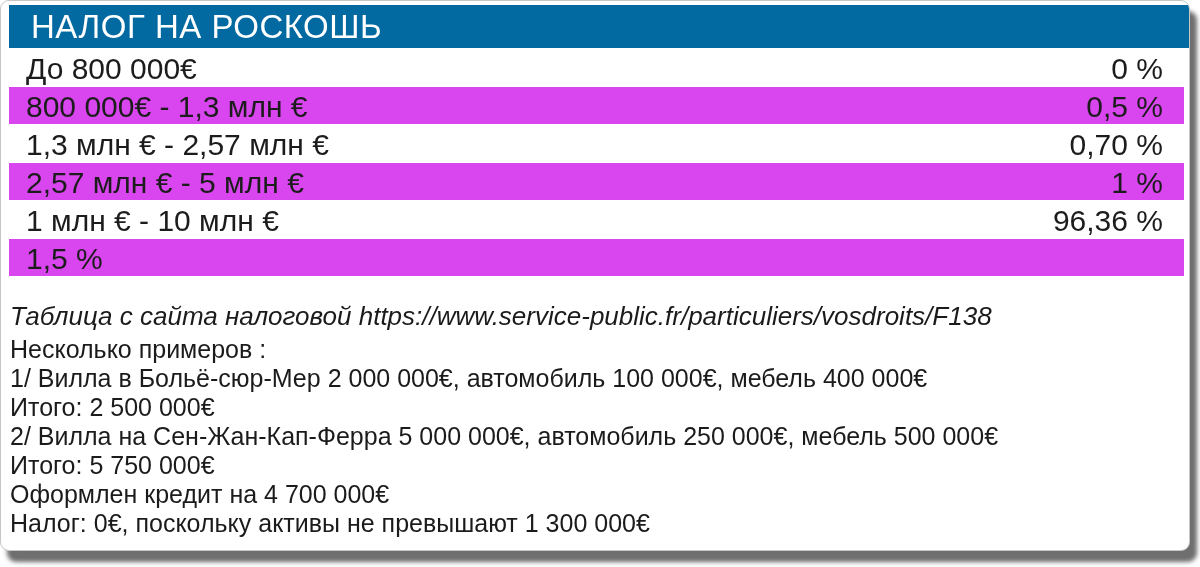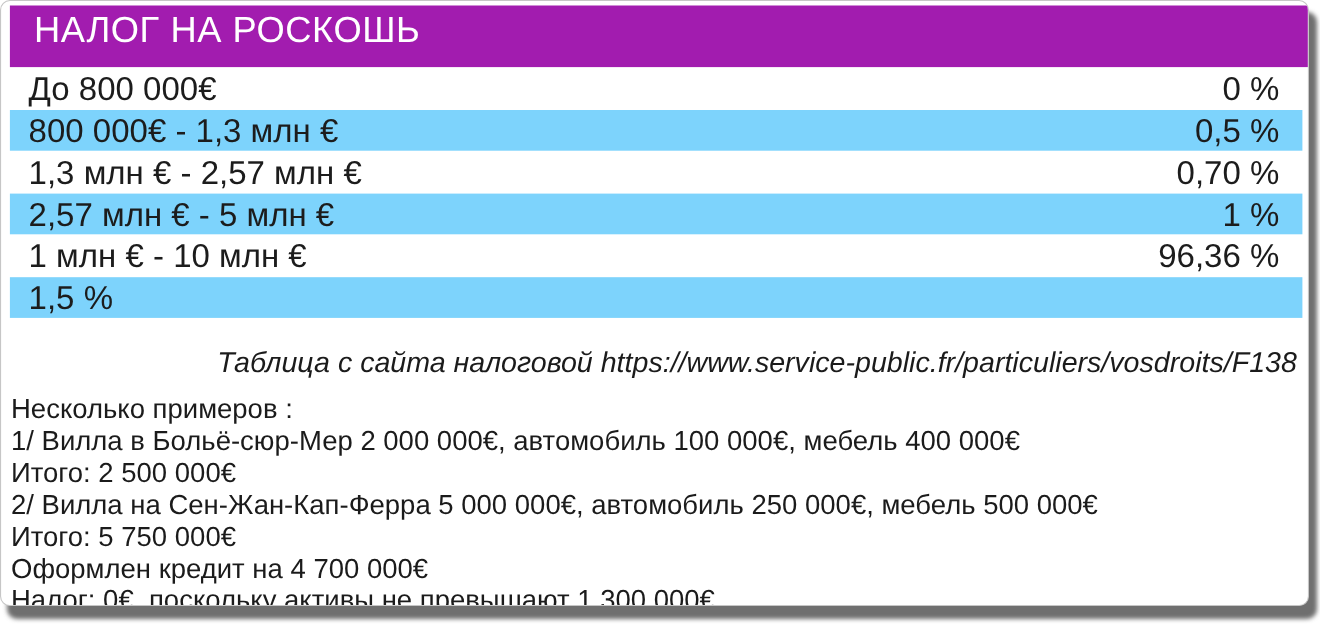--- a/index.html
+++ b/index.html
@@ -15,22 +15,22 @@
     width: 1190px;
     height: 551px;
     background: #ffffff;
     border: 1px solid #c6c6c6;
     border-radius: 9px;
     box-shadow: 7px 11px 4px rgba(75,75,75,0.8);
     overflow: hidden;
   }
   .header-bar {
     margin: 4px 0 0 8px;
-    height: 56px;
-    background: #a21caf;
+    height: 43px;
+    background: #0369a1;
     color: #ffffff;
     font-size: 33px;
     line-height: 43px;
     padding-left: 22px;
     letter-spacing: 0.5px;
     white-space: nowrap;
   }
   .tax-table {
     margin: 0 5px 0 8px;
   }
@@ -38,39 +38,38 @@
     height: 37px;
     display: flex;
     justify-content: space-between;
     align-items: flex-end;
     font-size: 30px;
     color: #1c1c1c;
     padding: 0 21px 0 17px;
     margin-top: 1px;
   }
   .tax-row.alt {
-    background: #7dd3fc;
+    background: #d946ef;
   }
   .range { white-space: nowrap; }
   .rate  { white-space: nowrap; }
   .notes {
     margin: 24px 10px 0 9px;
     font-size: 25px;
     color: #1b1b1b;
   }
   .note-line {
     line-height: 29px;
     white-space: nowrap;
   }
   .note-line.source {
     font-style: italic;
     font-size: 26px;
     line-height: 32px;
-    margin-bottom: 13px;
-    text-align: right;
+    margin-bottom: 3px;
   }
 </style>
 </head>
 <body>
 
 <div class="card">
 
   <div class="header-bar">
     <span>НАЛОГ НА РОСКОШЬ</span>
   </div>

